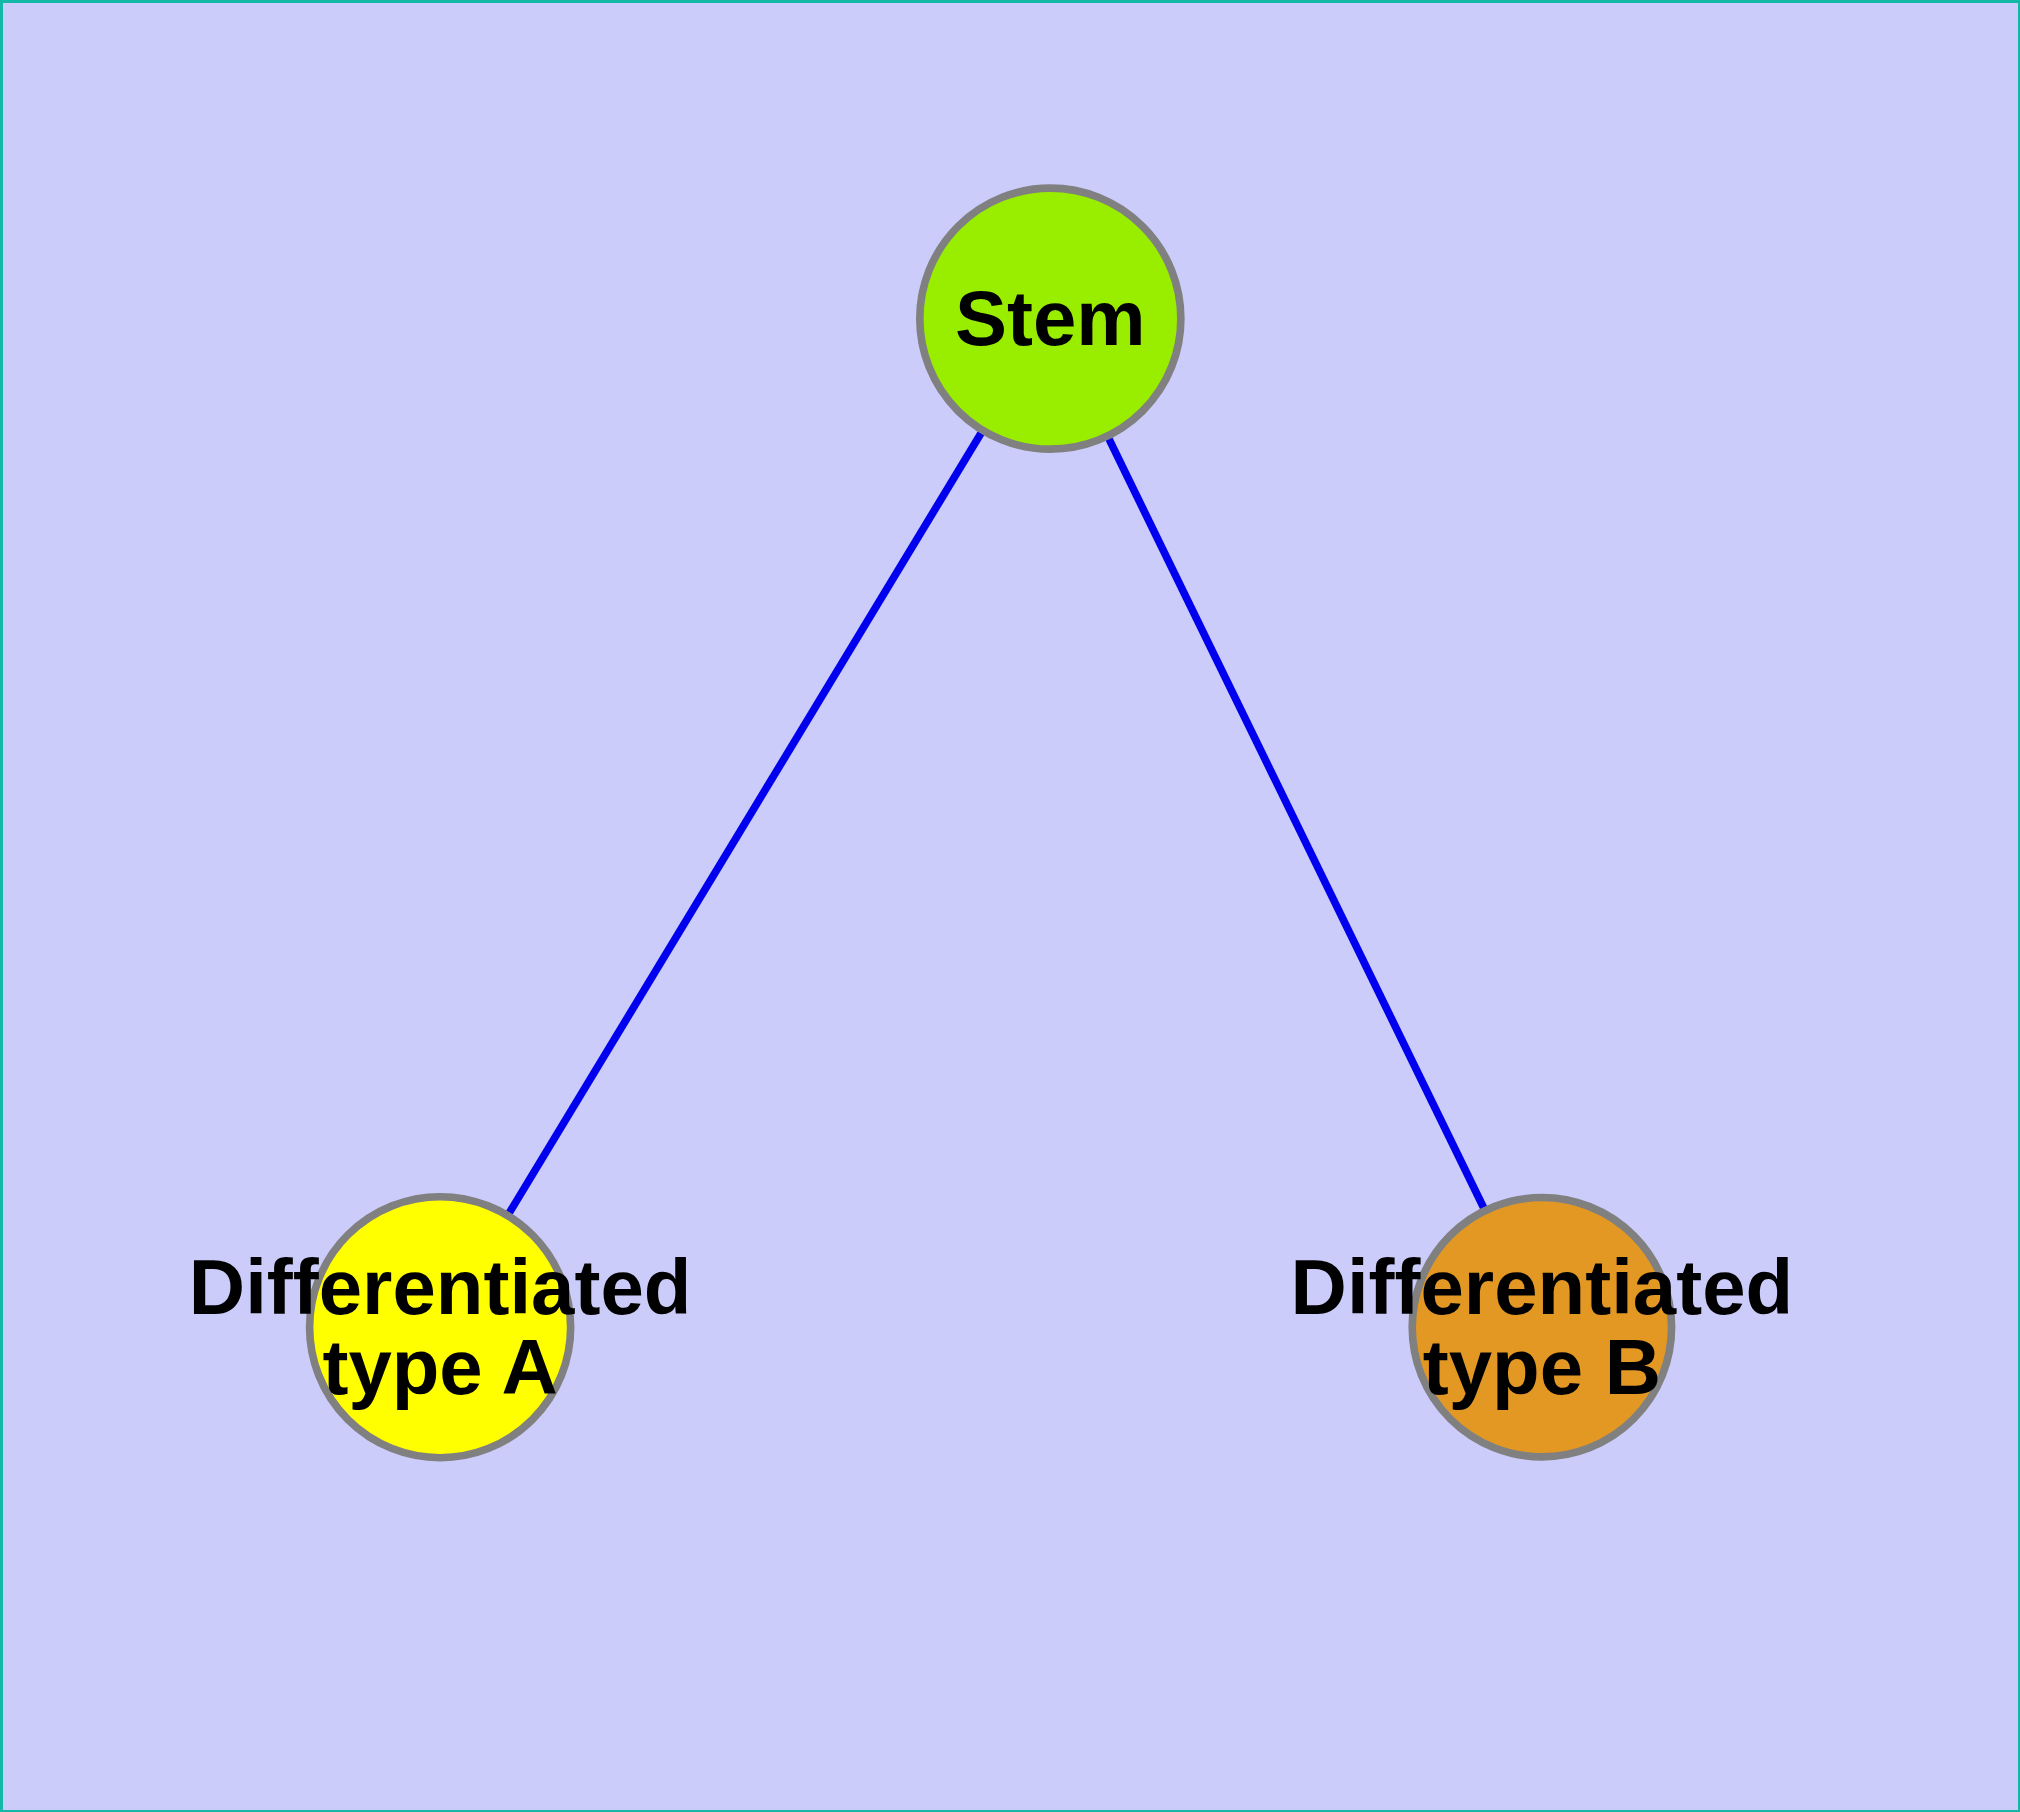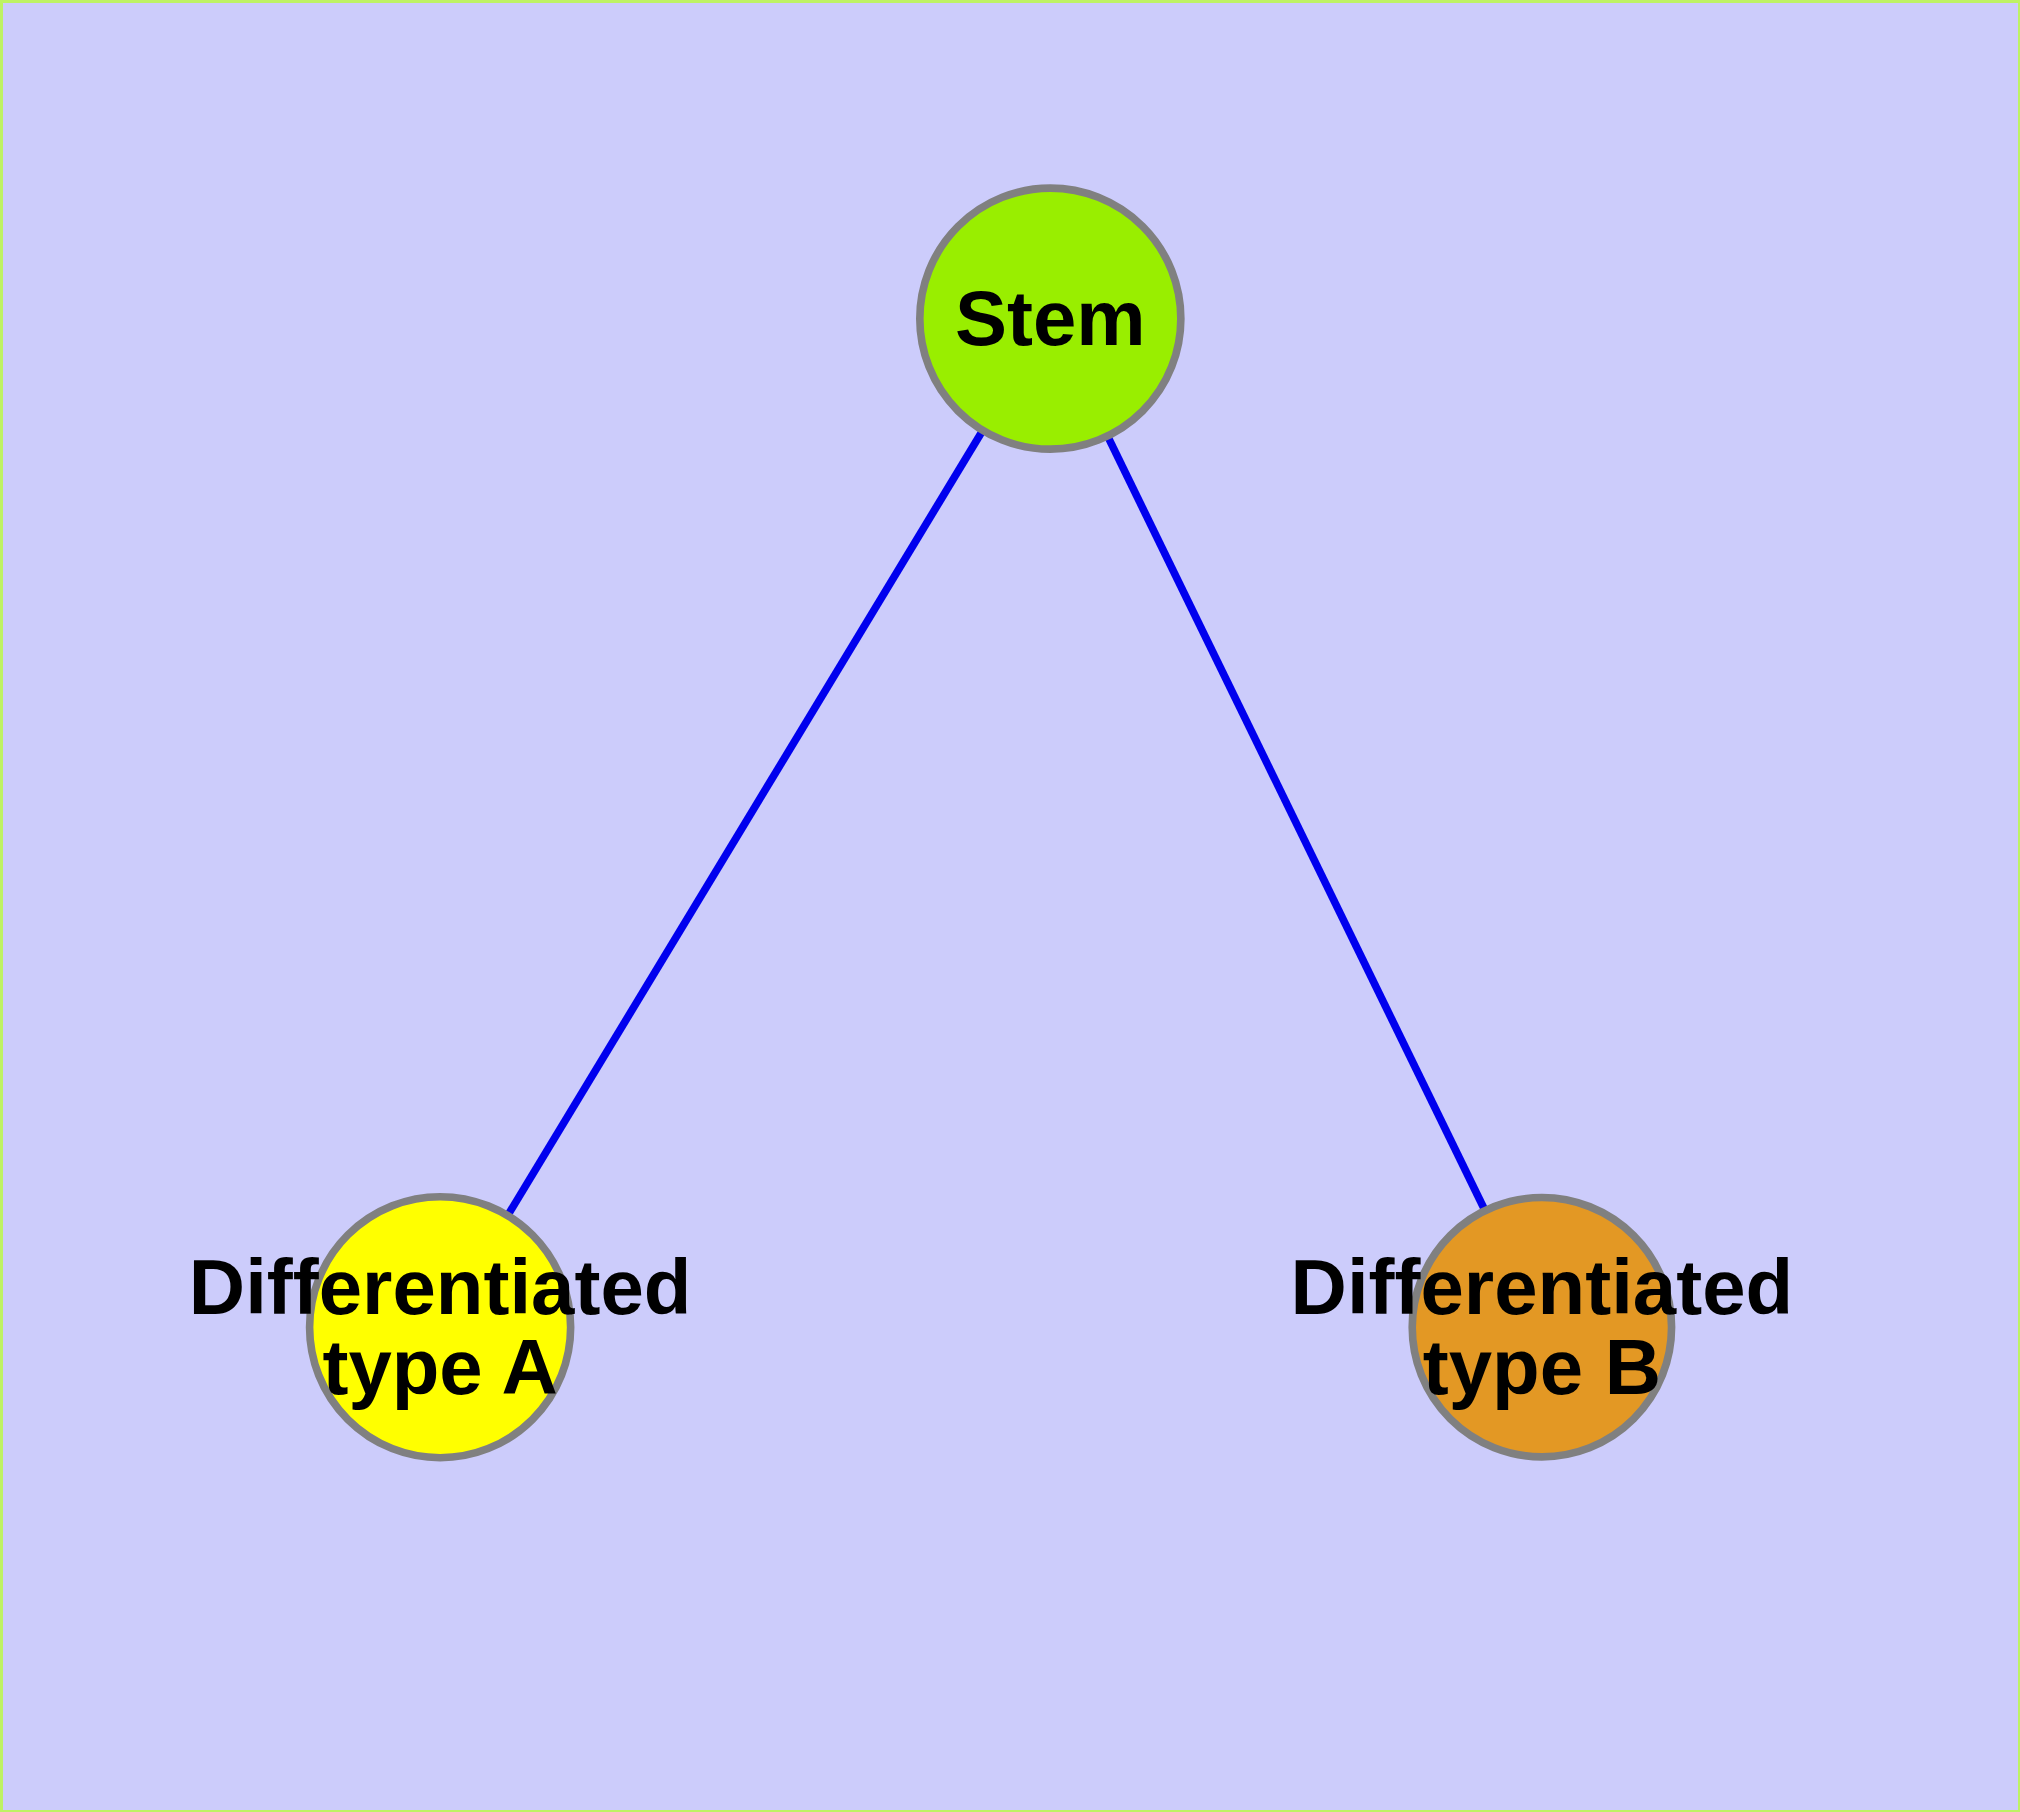--- a/index.html
+++ b/index.html
@@ -5,21 +5,21 @@
 <style>
   html, body {
     margin: 0;
     padding: 0;
     background: #ffffff;
   }
   #canvas {
     position: relative;
     width: 2021px;
     height: 1812px;
-    background: #bef264;
+    background: #14b8a6;
     overflow: hidden;
     font-family: "Liberation Sans", "DejaVu Sans", sans-serif;
   }
   #plot-area {
     position: absolute;
     left: 3.4px;
     top: 3.4px;
     width: 2015px;
     height: 1807px;
     background: #ccccfb;

